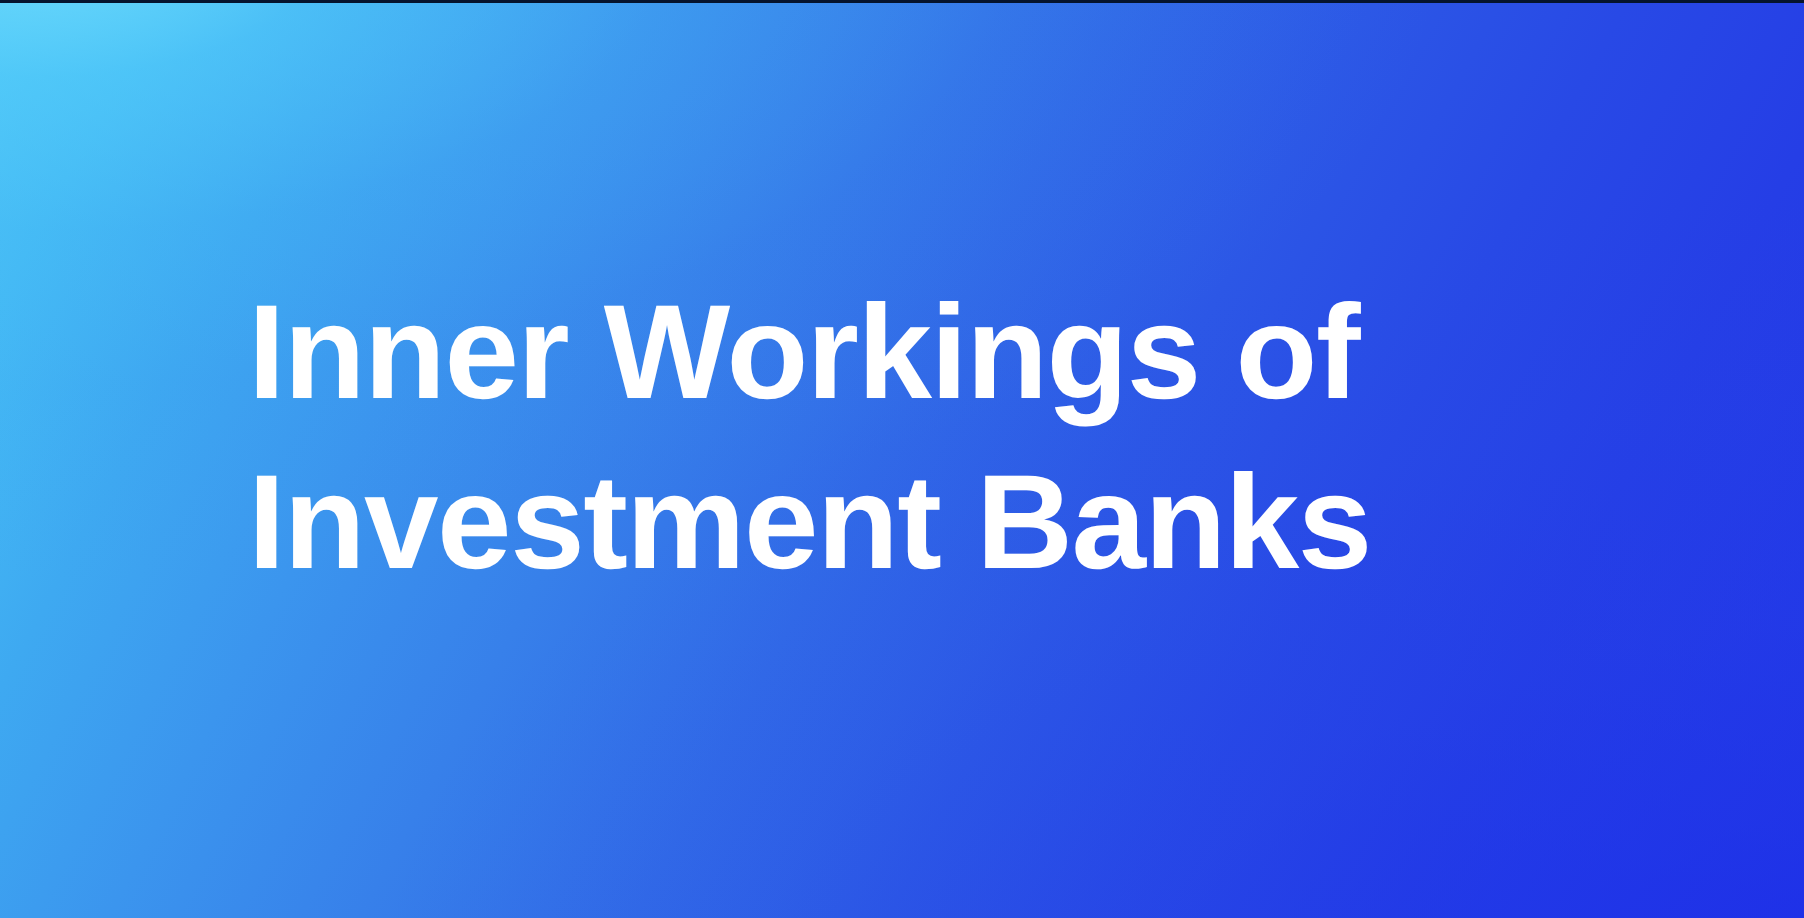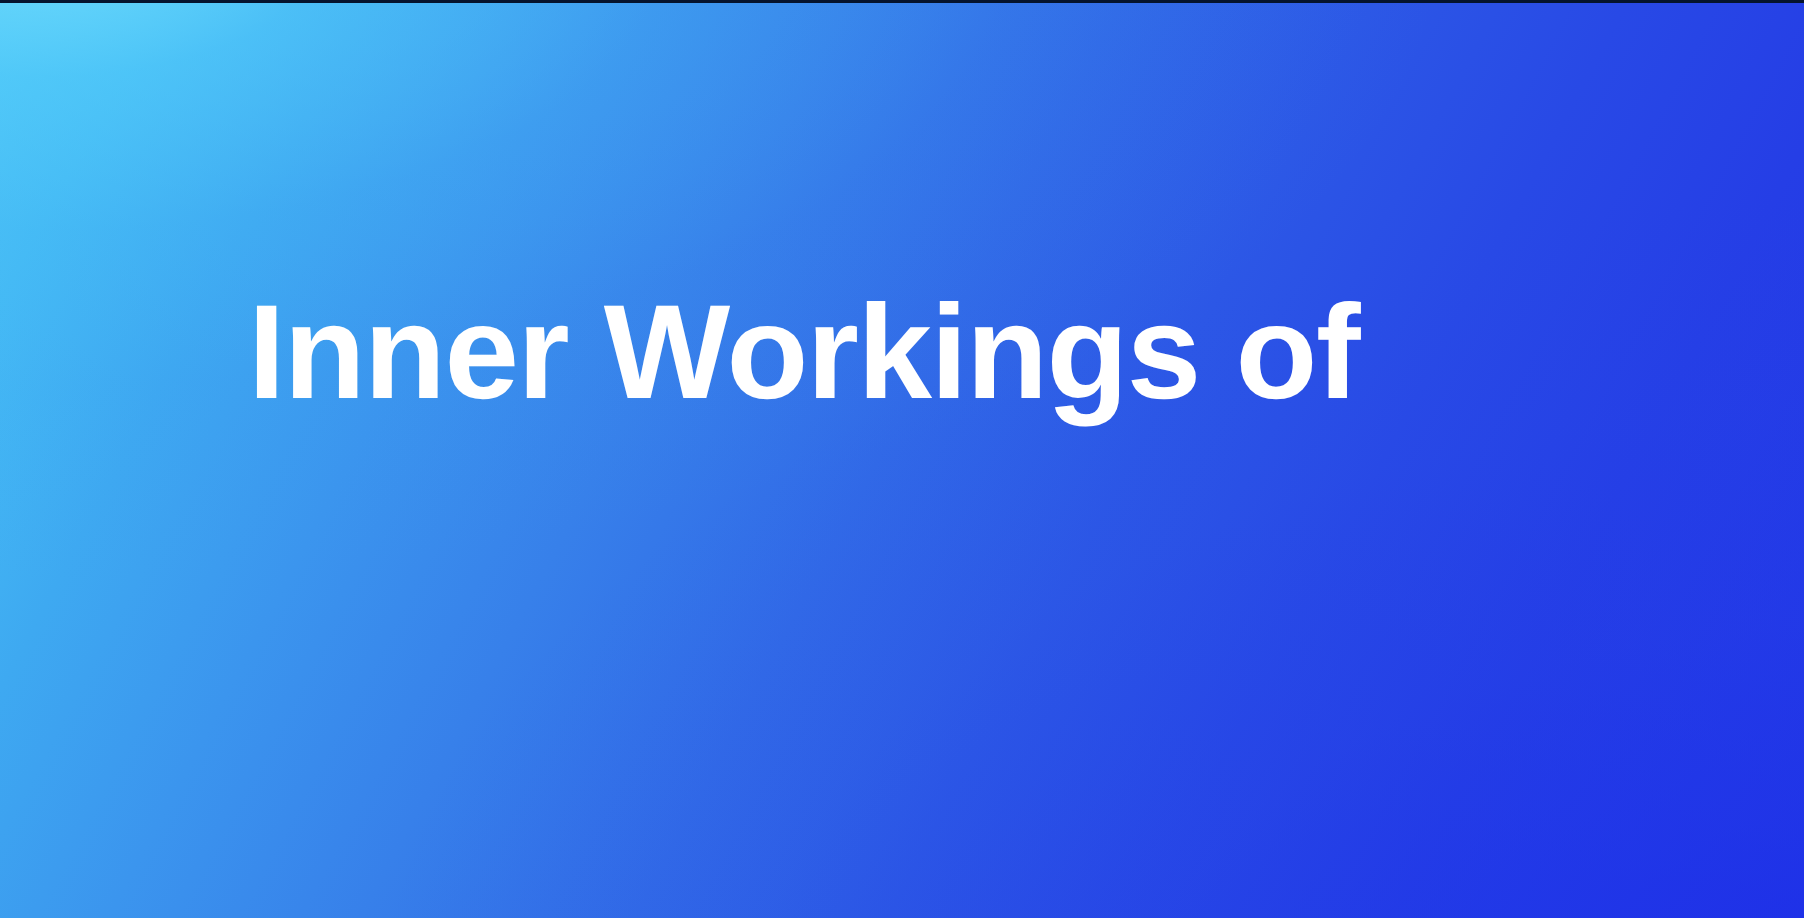--- a/index.html
+++ b/index.html
@@ -106,15 +106,16 @@
 <div class="slide">
 
   <div class="slide-bg"></div>
   <div class="slide-bg-glow"></div>
   <div class="slide-bg-deep"></div>
 
   <div class="top-edge"></div>
 
   <div class="title-block">
     <span class="title-line">Inner Workings of</span>
+    <span class="title-line">Investment Banks</span>
   </div>
 
 </div>
 
 </body></html>

